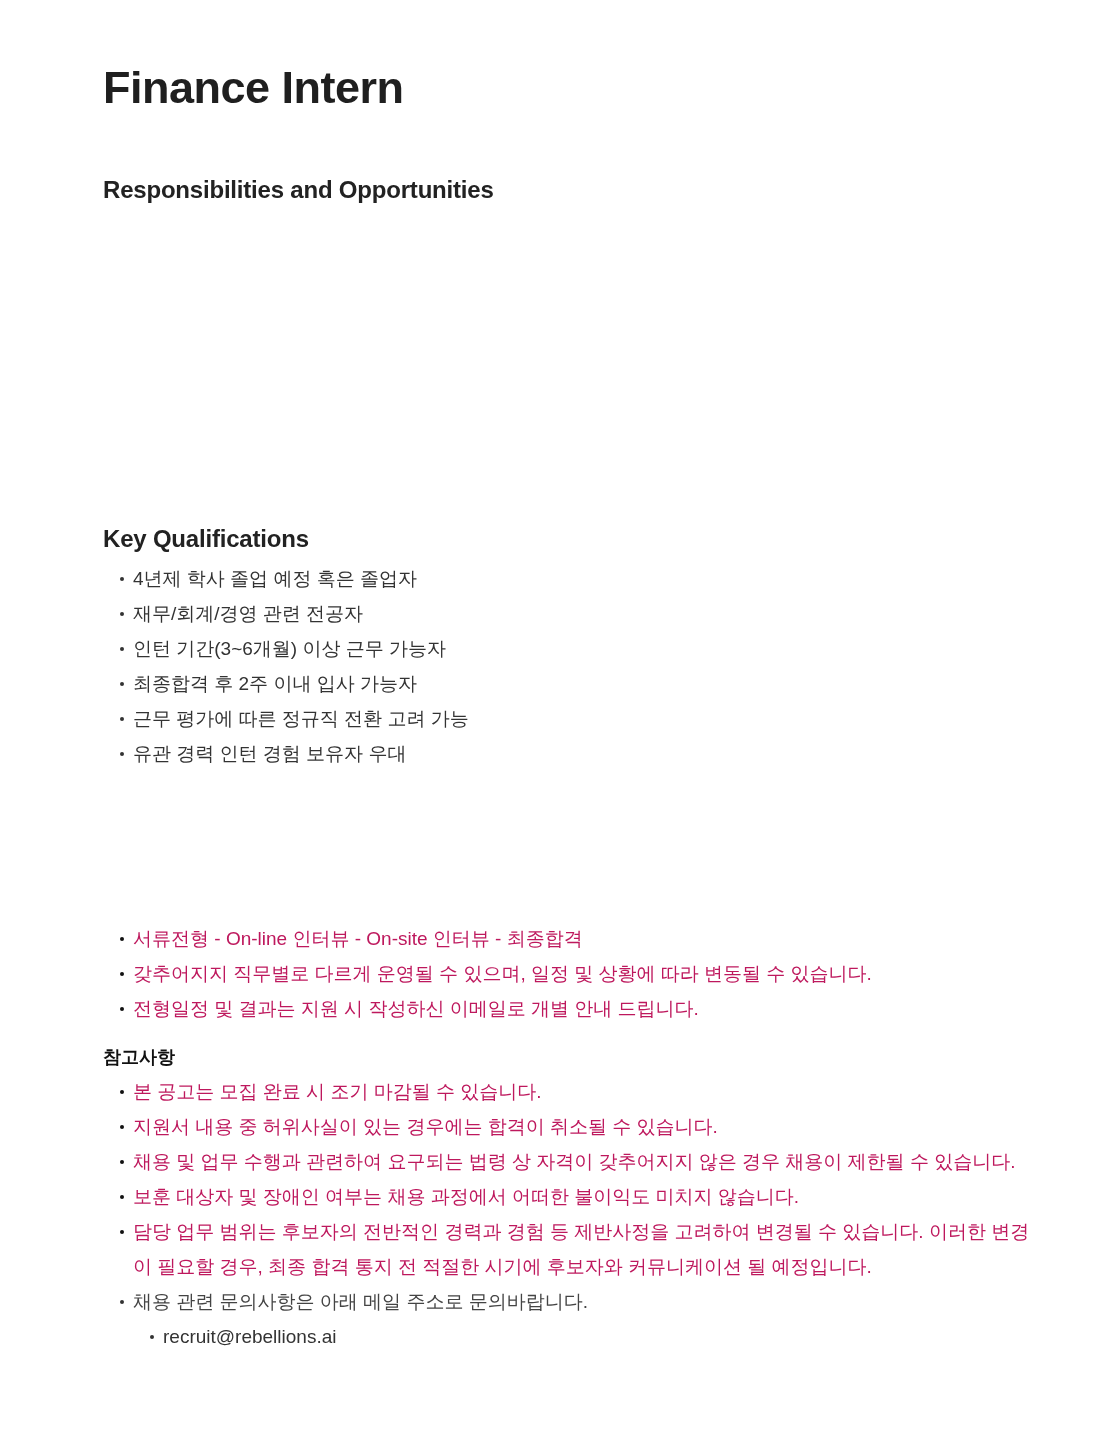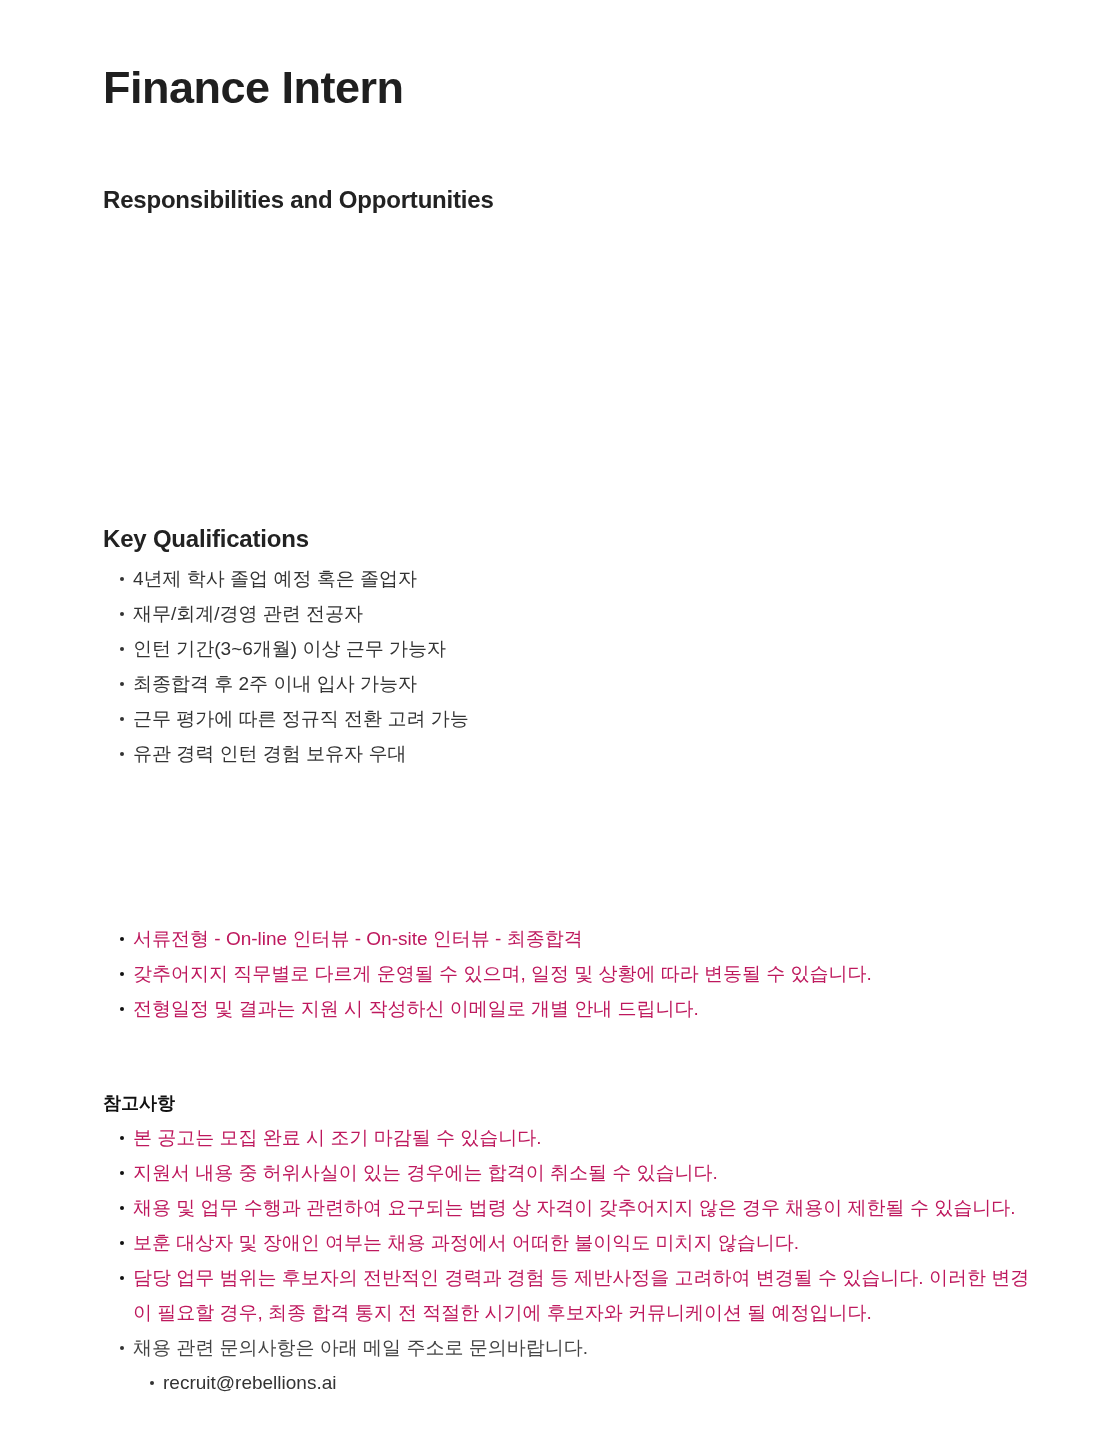--- a/index.html
+++ b/index.html
@@ -90,21 +90,21 @@
       left: 47px;
     }
   </style>
 </head>
 <body>
 
 <div class="page">
 
   <h1>Finance Intern</h1>
 
-  <div class="section" style="top:186px;">
+  <div class="section" style="top:176px;">
     <h2>Responsibilities and Opportunities</h2>
   </div>
 
   <div class="section" style="top:525px;">
     <h2>Key Qualifications</h2>
     <ul style="margin-top:8px;">
       <li>4년제 학사 졸업 예정 혹은 졸업자</li>
       <li>재무/회계/경영 관련 전공자</li>
       <li>인턴 기간(3~6개월) 이상 근무 가능자</li>
       <li>최종합격 후 2주 이내 입사 가능자</li>
@@ -114,21 +114,21 @@
   </div>
 
   <div class="section" style="top:916px;">
     <ul style="margin-top:5px;">
       <li class="dark">서류전형 - On-line 인터뷰 - On-site 인터뷰 - 최종합격</li>
       <li class="dark">갖추어지지 직무별로 다르게 운영될 수 있으며, 일정 및 상황에 따라 변동될 수 있습니다.</li>
       <li class="dark">전형일정 및 결과는 지원 시 작성하신 이메일로 개별 안내 드립니다.</li>
     </ul>
   </div>
 
-  <div class="section" style="top:1091px;">
+  <div class="section" style="top:1045px;">
     <h3>참고사항</h3>
     <ul style="margin-top:5px;">
       <li class="dark">본 공고는 모집 완료 시 조기 마감될 수 있습니다.</li>
       <li class="dark">지원서 내용 중 허위사실이 있는 경우에는 합격이 취소될 수 있습니다.</li>
       <li class="dark">채용 및 업무 수행과 관련하여 요구되는 법령 상 자격이 갖추어지지 않은 경우 채용이 제한될 수 있습니다.</li>
       <li class="dark">보훈 대상자 및 장애인 여부는 채용 과정에서 어떠한 불이익도 미치지 않습니다.</li>
       <li class="dark wrap">담당 업무 범위는 후보자의 전반적인 경력과 경험 등 제반사정을 고려하여 변경될 수 있습니다. 이러한 변경이 필요할 경우, 최종 합격 통지 전 적절한 시기에 후보자와 커뮤니케이션 될 예정입니다.</li>
       <li class="muted">채용 관련 문의사항은 아래 메일 주소로 문의바랍니다.</li>
       <li class="sub">recruit@rebellions.ai</li>
     </ul>

